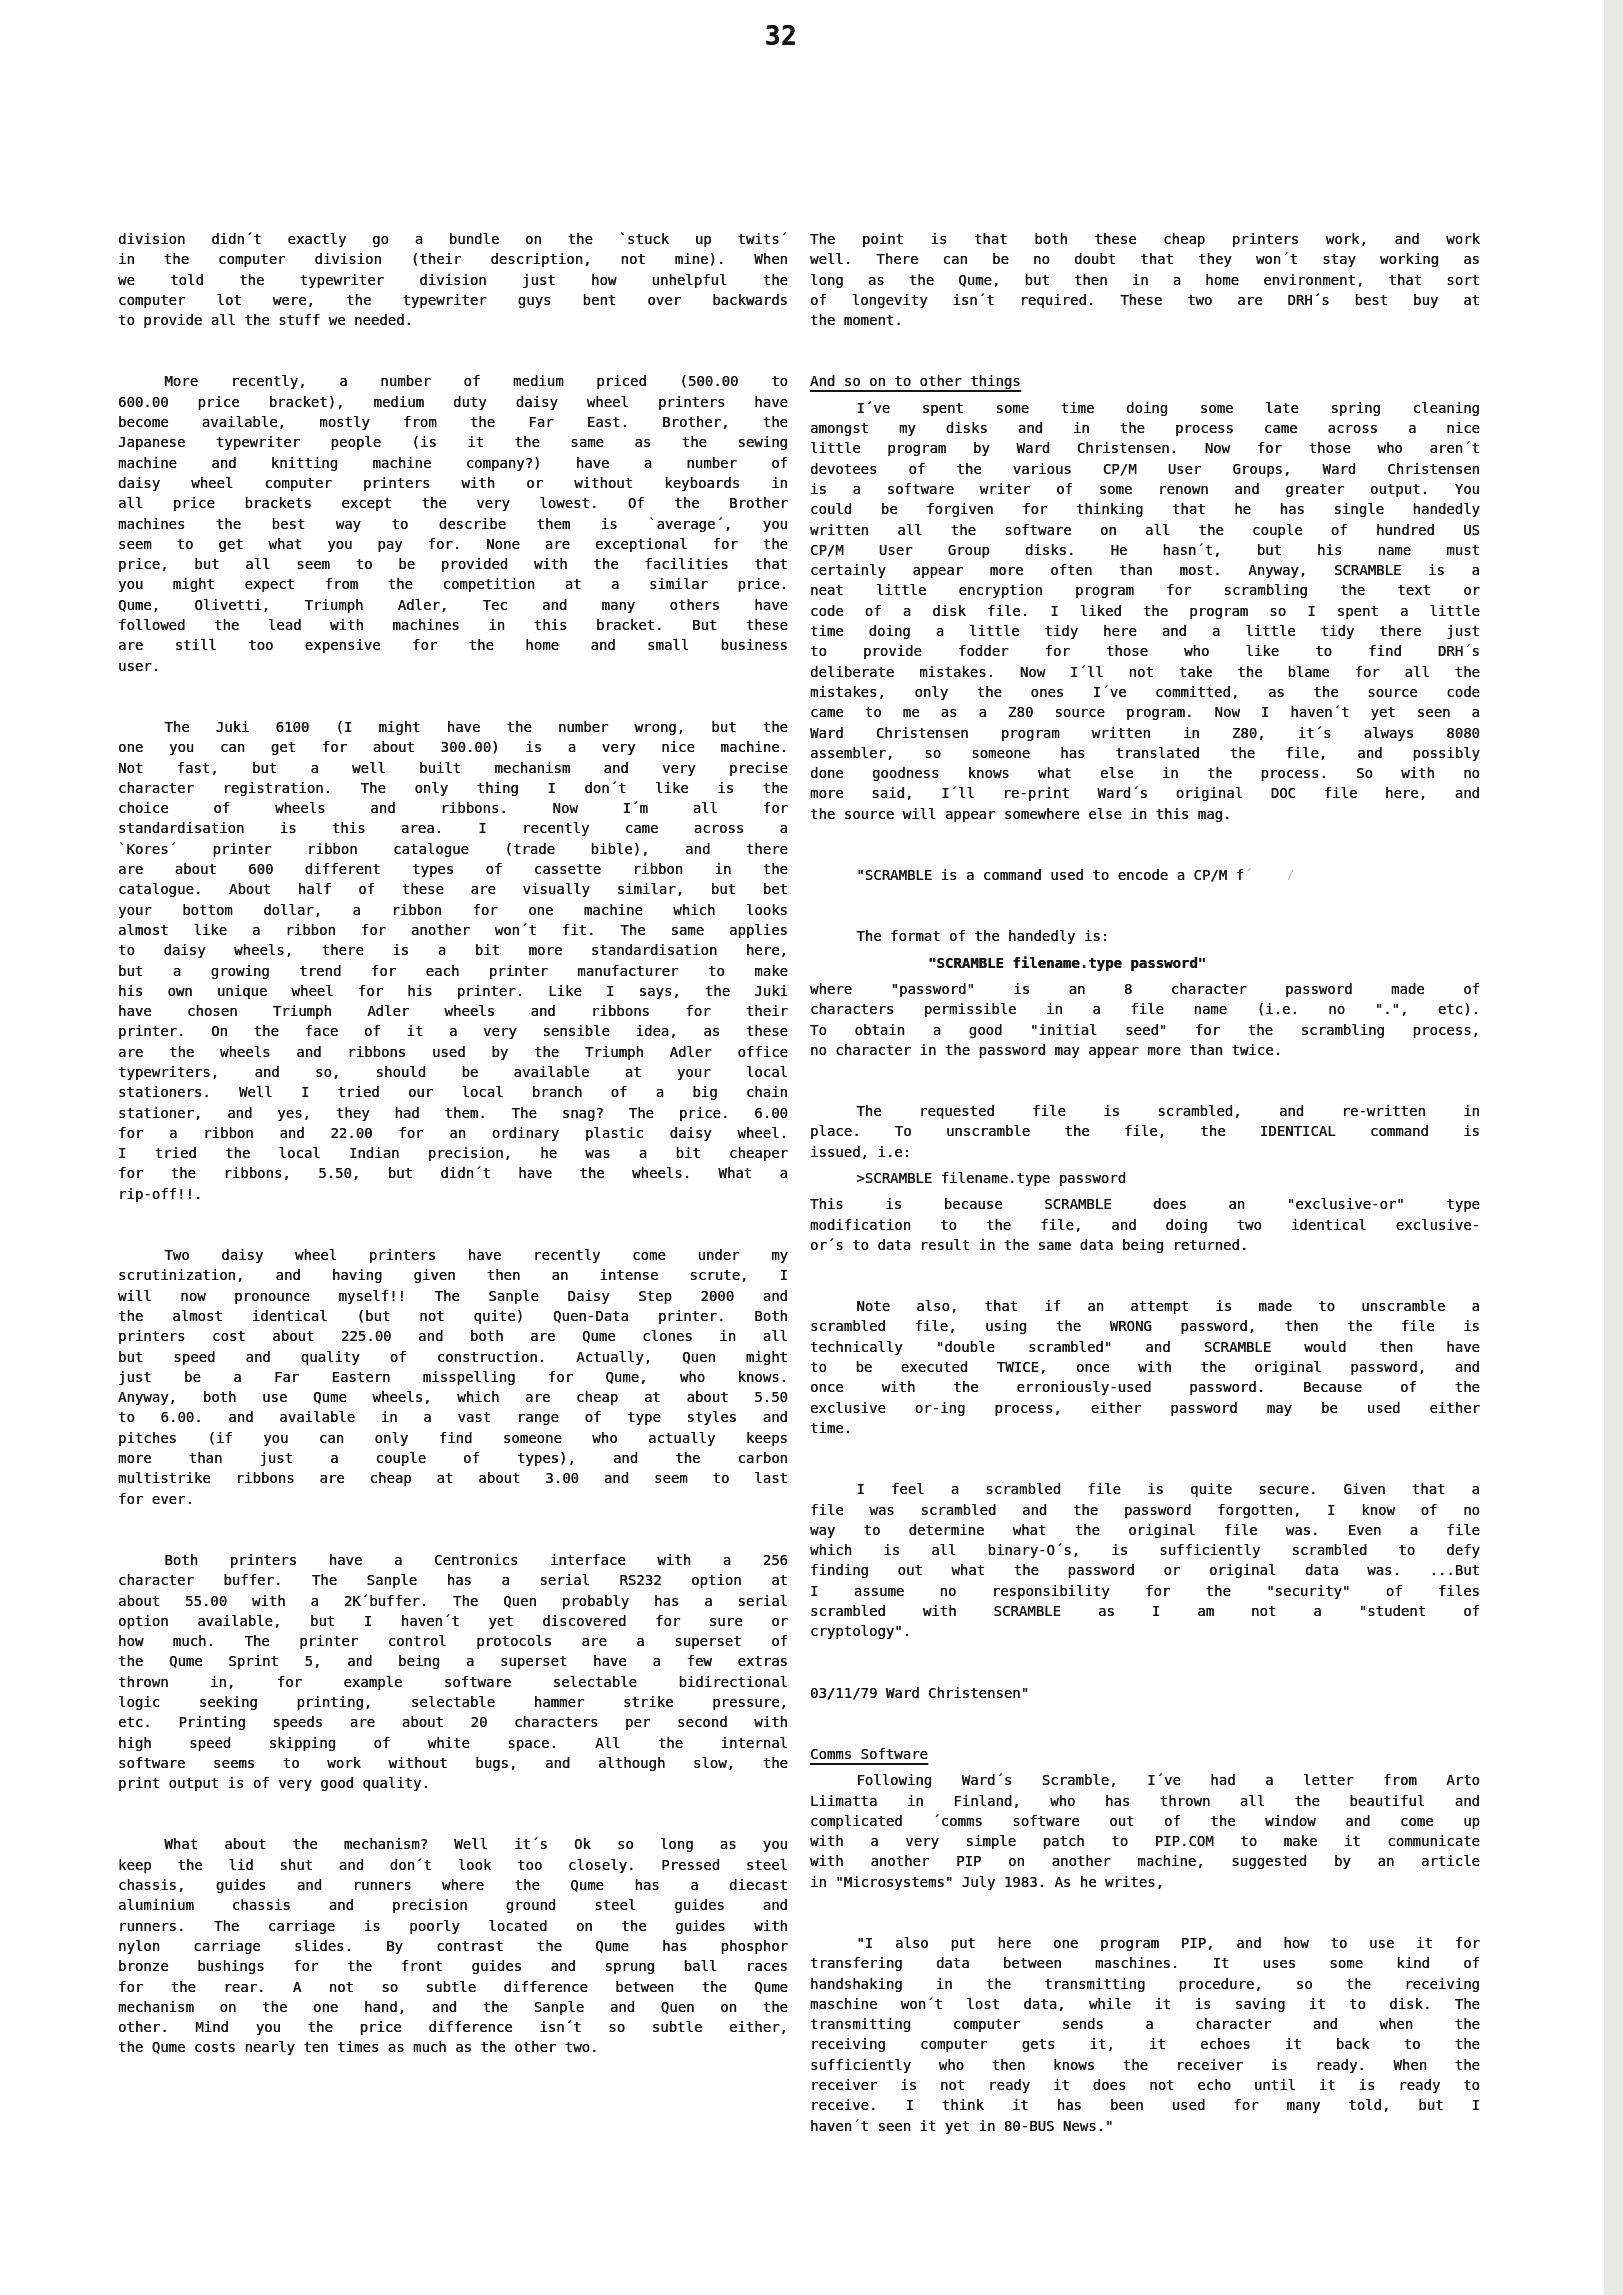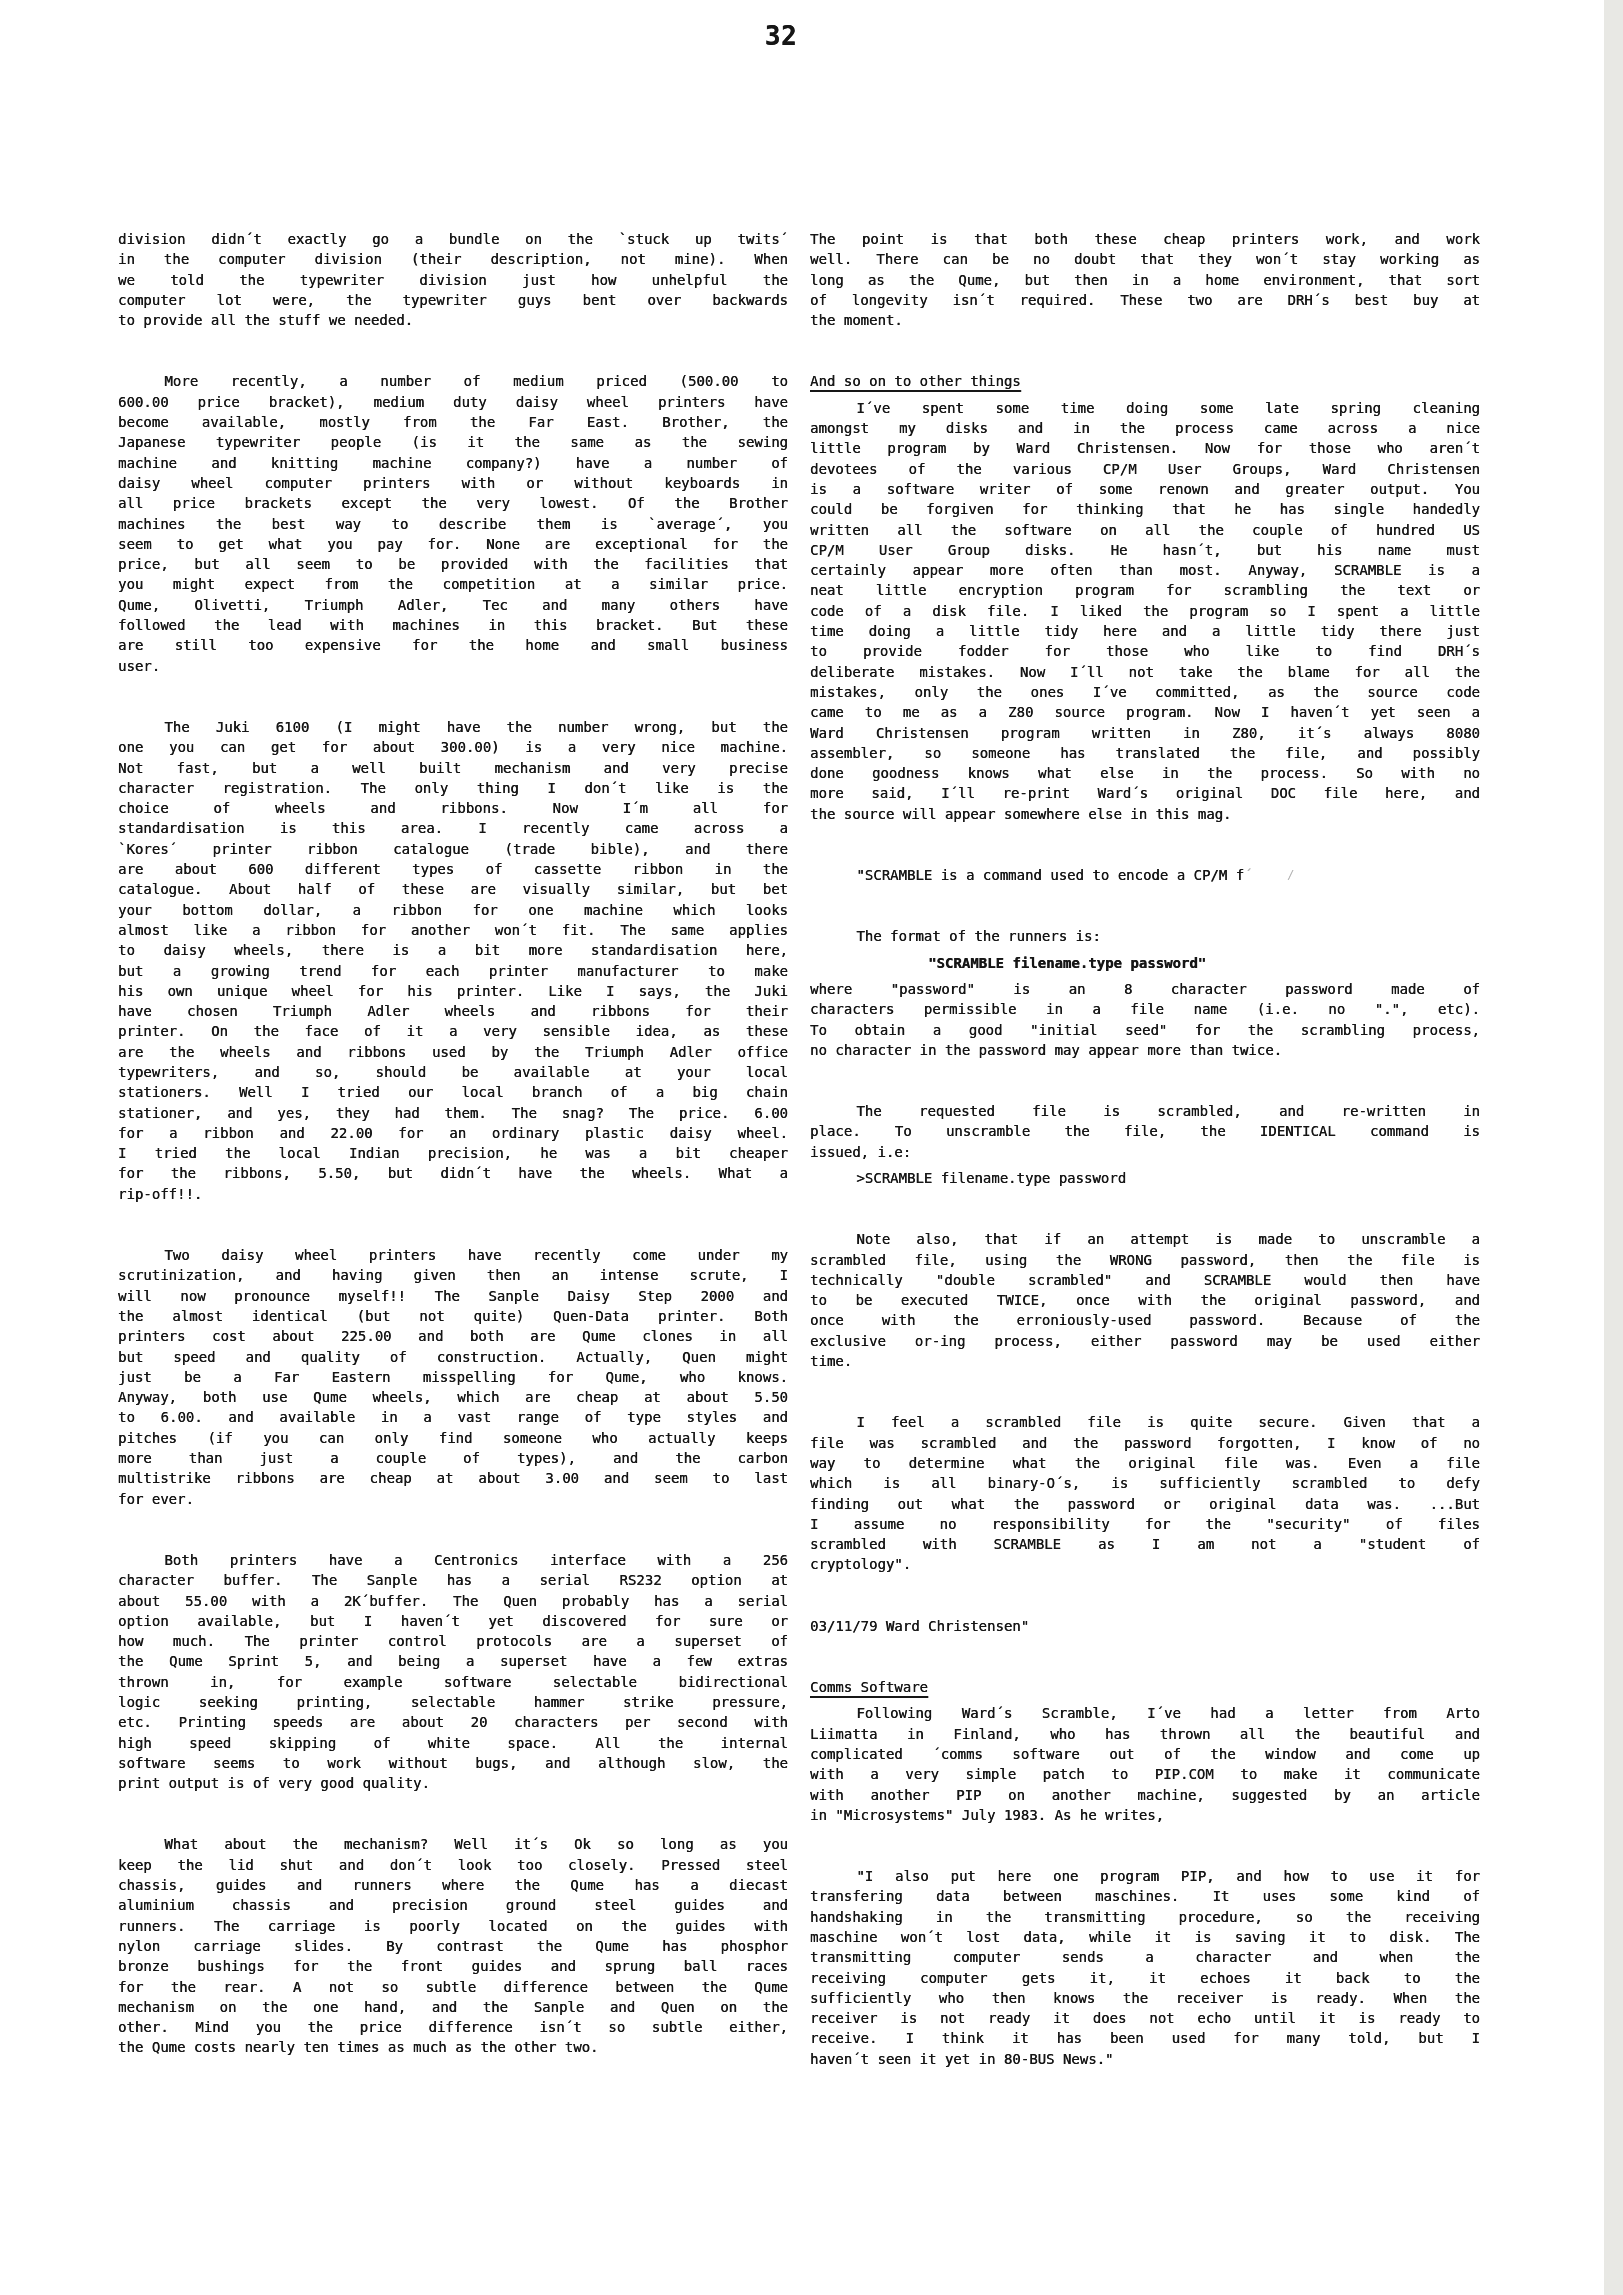--- a/index.html
+++ b/index.html
@@ -174,38 +174,43 @@
         <div class="line">Ward Christensen program written in Z80, it´s always 8080</div>
         <div class="line">assembler, so someone has translated the file, and possibly</div>
         <div class="line">done goodness knows what else in the process. So with no</div>
         <div class="line">more said, I´ll re-print Ward´s original DOC file here, and</div>
         <div class="line last">the source will appear somewhere else in this mag.</div>
       </div>
       <div class="block quote">
         <div class="line last"><span>"SCRAMBLE is a command used to encode a CP/M f</span><span class="faded">´    ⁄</span></div>
       </div>
       <div class="block label">
-        <div class="line last"><span>The format of the runners is:</span></div>
+        <div class="line last"><span>The format of the handedly is:</span></div>
       </div>
       <div class="block cmd-bold attached">
         <div class="line last"><span>"SCRAMBLE filename.type password"</span></div>
       </div>
       <div class="block para attached">
         <div class="line">where "password" is an 8 character password made of</div>
         <div class="line">characters permissible in a file name (i.e. no ".", etc).</div>
         <div class="line">To obtain a good "initial seed" for the scrambling process,</div>
         <div class="line last">no character in the password may appear more than twice.</div>
       </div>
       <div class="block para">
         <div class="line indent">The requested file is scrambled, and re-written in</div>
         <div class="line">place. To unscramble the file, the IDENTICAL command is</div>
         <div class="line last">issued, i.e:</div>
       </div>
       <div class="block cmd attached">
         <div class="line last"><span>&gt;SCRAMBLE filename.type password</span></div>
+      </div>
+      <div class="block para attached">
+        <div class="line">This is because SCRAMBLE does an "exclusive-or" type</div>
+        <div class="line">modification to the file, and doing two identical exclusive-</div>
+        <div class="line last">or´s to data result in the same data being returned.</div>
       </div>
       <div class="block para">
         <div class="line indent">Note also, that if an attempt is made to unscramble a</div>
         <div class="line">scrambled file, using the WRONG password, then the file is</div>
         <div class="line">technically "double scrambled" and SCRAMBLE would then have</div>
         <div class="line">to be executed TWICE, once with the original password, and</div>
         <div class="line">once with the erroniously-used password. Because of the</div>
         <div class="line">exclusive or-ing process, either password may be used either</div>
         <div class="line last">time.</div>
       </div>

